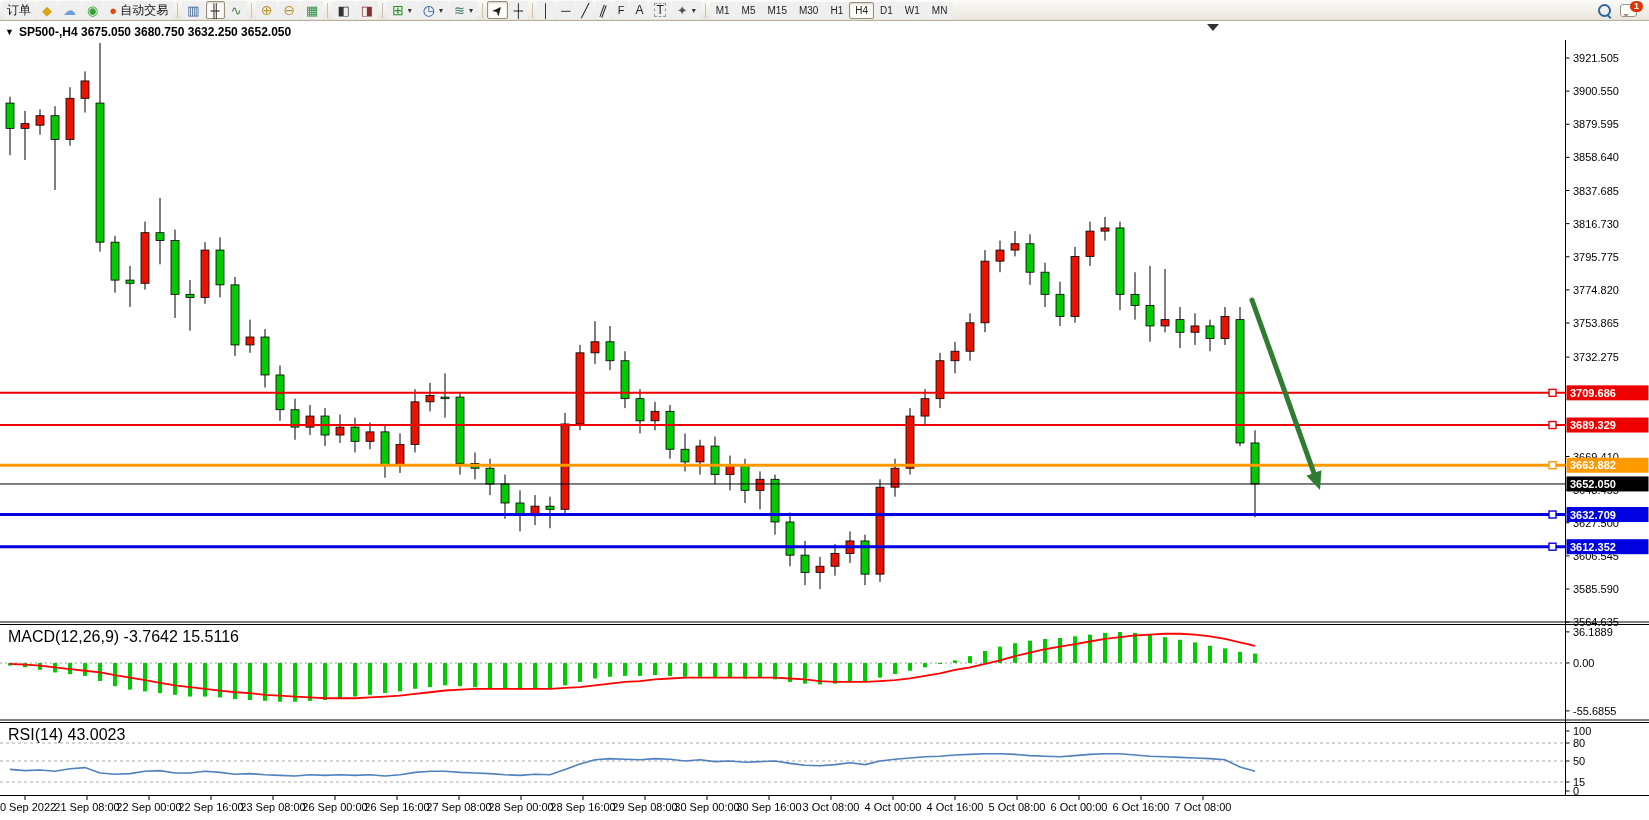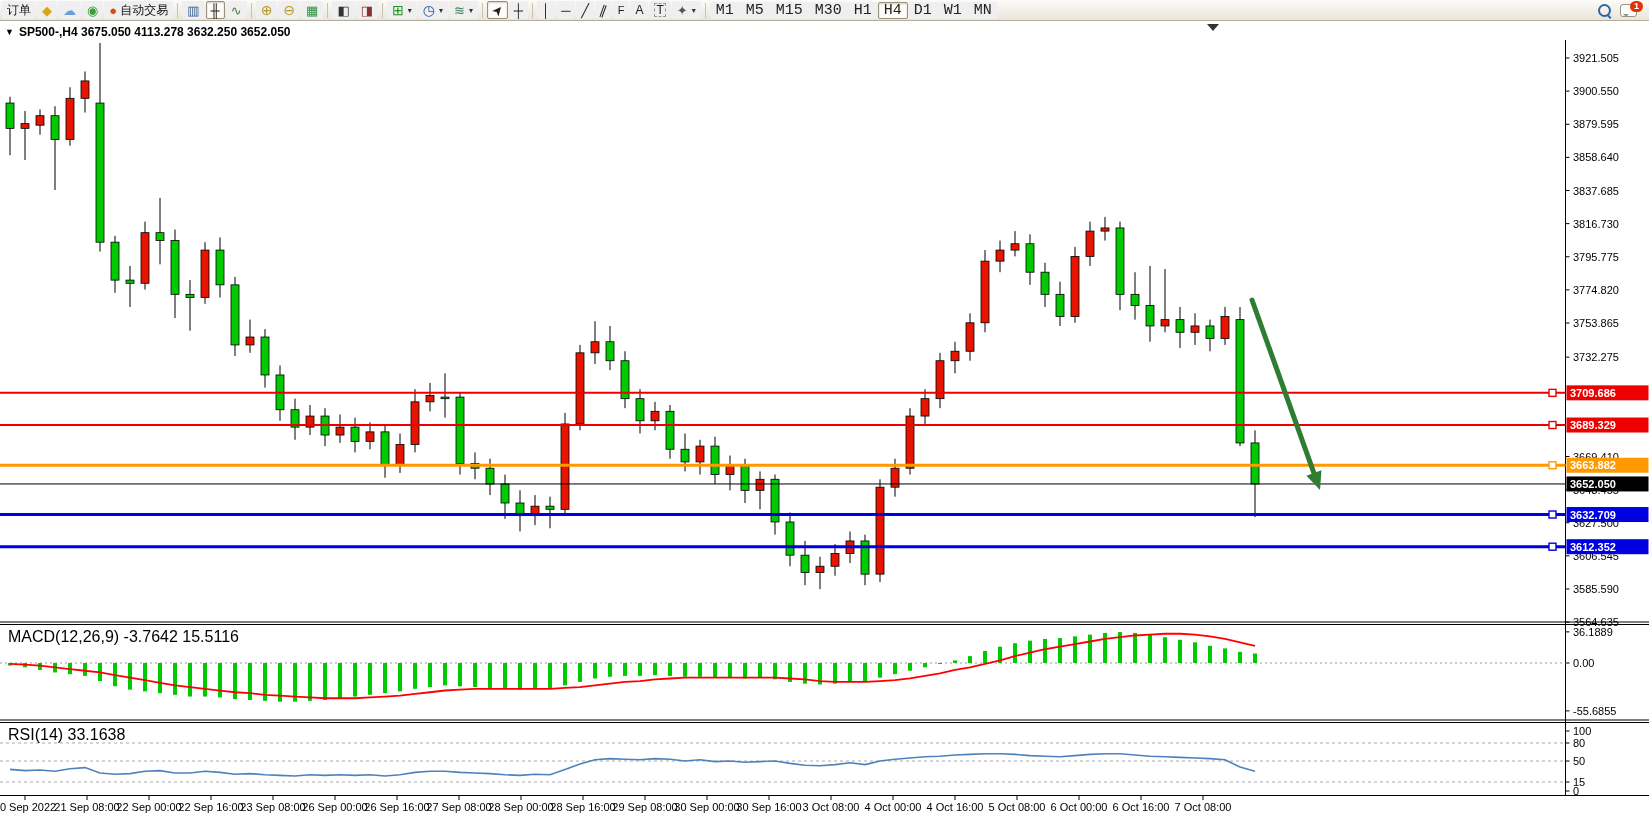--- a/index.html
+++ b/index.html
@@ -8,21 +8,21 @@
   .toolbar{position:absolute;top:0;left:0;width:100%;height:21px;
     background:linear-gradient(#fcfbf8,#e9e5da);border-bottom:1px solid #b3ae9f;
     display:flex;align-items:center;gap:1px;padding:0 2px;box-sizing:border-box;font-size:12px;white-space:nowrap;z-index:5;}
   .tb-btn{height:18px;display:inline-flex;align-items:center;justify-content:center;gap:3px;
     padding:0 4px;border:1px solid transparent;border-radius:2px;color:#222;cursor:default;text-align:center;}
   .tb-btn.pressed{border:1px solid #958f7c;background:#fdfcf6;box-shadow:inset 0 1px 2px rgba(0,0,0,.18);}
   .tb-sep{width:1px;height:15px;background:#c6c1b1;margin:0 3px;flex:0 0 aupx;}
   .ic{font-size:13px;line-height:1;display:inline-block;}
   .caret{font-size:8px;color:#333;margin-left:1px;}
   .zh{font-size:12px;color:#111;}
-  .tf-btn{height:17px;padding:0 5px;font-size:15px;color:#222;border:1px solid transparent;border-radius:2px;display:inline-flex;align-items:center;font-family:Liberation Mono, monospace;}
+  .tf-btn{height:17px;padding:0 5px;font-size:10px;color:#222;border:1px solid transparent;border-radius:2px;display:inline-flex;align-items:center;}
   .tf-btn.active{border:1px solid #958f7c;background:#fdfcf6;box-shadow:inset 0 1px 2px rgba(0,0,0,.18);}
   .tb-spacer{flex:1;}
   .lens{position:relative;width:9px;height:9px;border:2px solid #2f64a8;border-radius:50%;display:inline-block;margin-right:8px;}
   .lens::after{content:"";position:absolute;width:2px;height:5px;background:#2f64a8;left:8px;top:8px;transform:rotate(-45deg);}
   .bubble{position:relative;width:15px;height:11px;border:1px solid #9a958a;border-radius:3px;background:#fdfdfb;display:inline-block;margin-right:10px;}
   .bubble::after{content:"";position:absolute;left:2px;bottom:-4px;border:3px solid transparent;border-top-color:#9a958a;}
   .badge{position:absolute;top:-4px;right:-7px;min-width:11px;height:11px;border-radius:6px;
     background:#e03408;color:#fff;font-size:9px;font-weight:bold;display:flex;align-items:center;justify-content:center;padding:0 1px;}
   
   .chart-title{position:absolute;left:5px;top:25px;font-size:12px;font-weight:bold;color:#000;display:flex;align-items:center;gap:5px;z-index:3;}
@@ -137,25 +137,25 @@
 
     <span class="tb-spacer"></span>
     <span class="lens"></span>
     <span class="bubble">
       <span class="badge">1</span>
     </span>
   </div>
 
   <div class="chart-title">
     <span class="tri">▼</span>
-    <span>SP500-,H4  3675.050 4113.278 3632.250 3652.050</span>
+    <span>SP500-,H4  3675.050 3680.750 3632.250 3652.050</span>
   </div>
 
   <div class="pane-label" style="top:628px">MACD(12,26,9) -3.7642 15.5116</div>
-  <div class="pane-label" style="top:726px">RSI(14) 33.1638</div>
+  <div class="pane-label" style="top:726px">RSI(14) 43.0023</div>
 
   <svg id="chart-svg" width="1649" height="820" viewBox="0 0 1649 820">
       <line x1="0" y1="622" x2="1649" y2="622" stroke="#000" stroke-width="1"></line>
       <line x1="0" y1="624.5" x2="1649" y2="624.5" stroke="#000" stroke-width="1"></line>
       <line x1="0" y1="720" x2="1649" y2="720" stroke="#000" stroke-width="1"></line>
       <line x1="0" y1="722.5" x2="1649" y2="722.5" stroke="#000" stroke-width="1"></line>
       <line x1="0" y1="795.5" x2="1649" y2="795.5" stroke="#000" stroke-width="1"></line>
       <line x1="1565.5" y1="40" x2="1565.5" y2="795.5" stroke="#000" stroke-width="1"></line>
       <line x1="1565.5" y1="58" x2="1569.5" y2="58" stroke="#000"></line>
       <text x="1573" y="62" font-size="11" font-family="&quot;Liberation Sans&quot;,sans-serif" fill="#000">3921.505</text>

